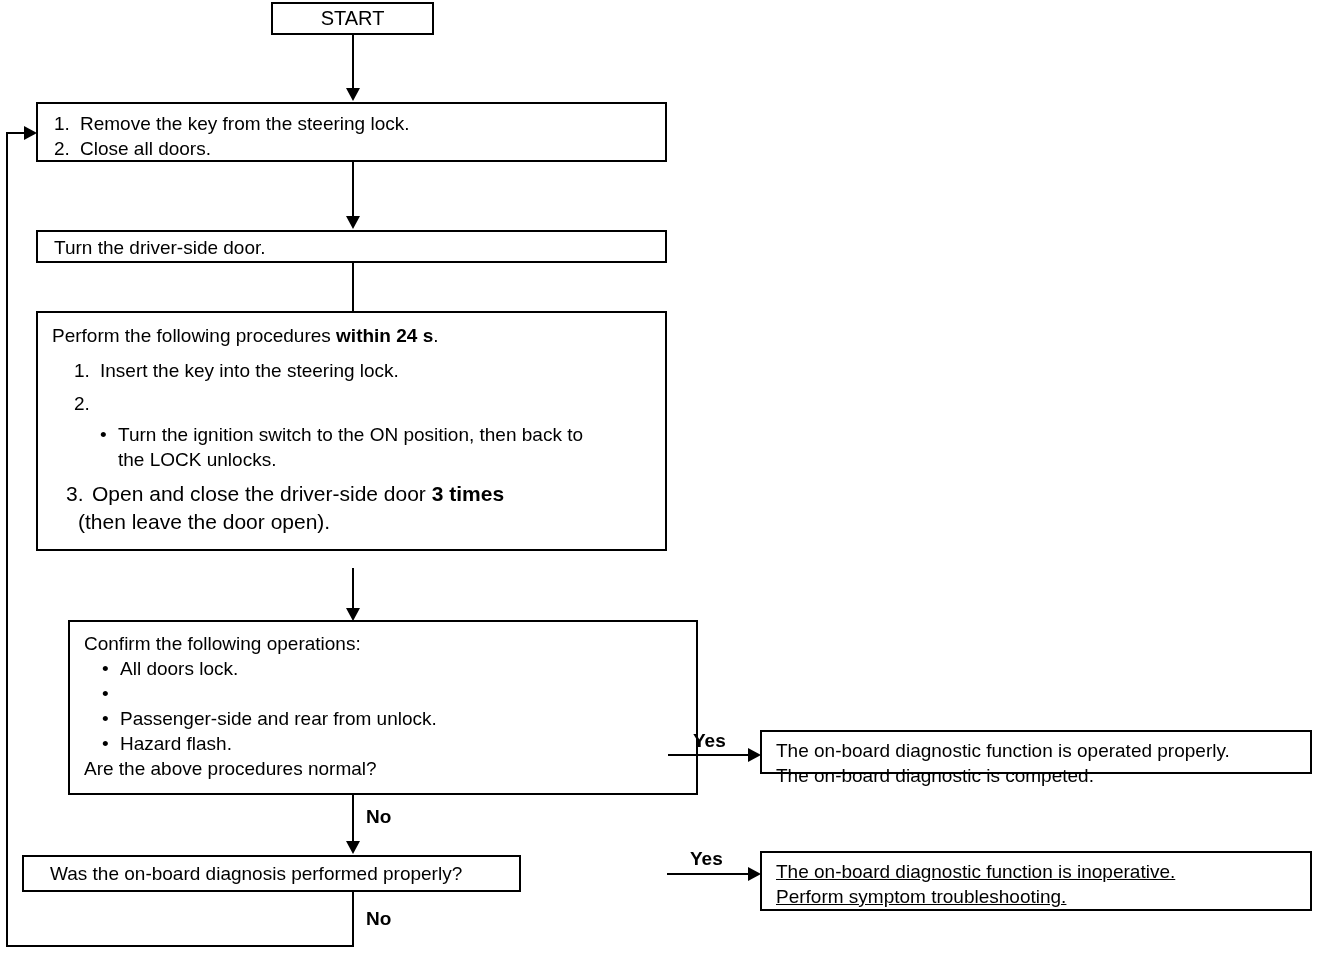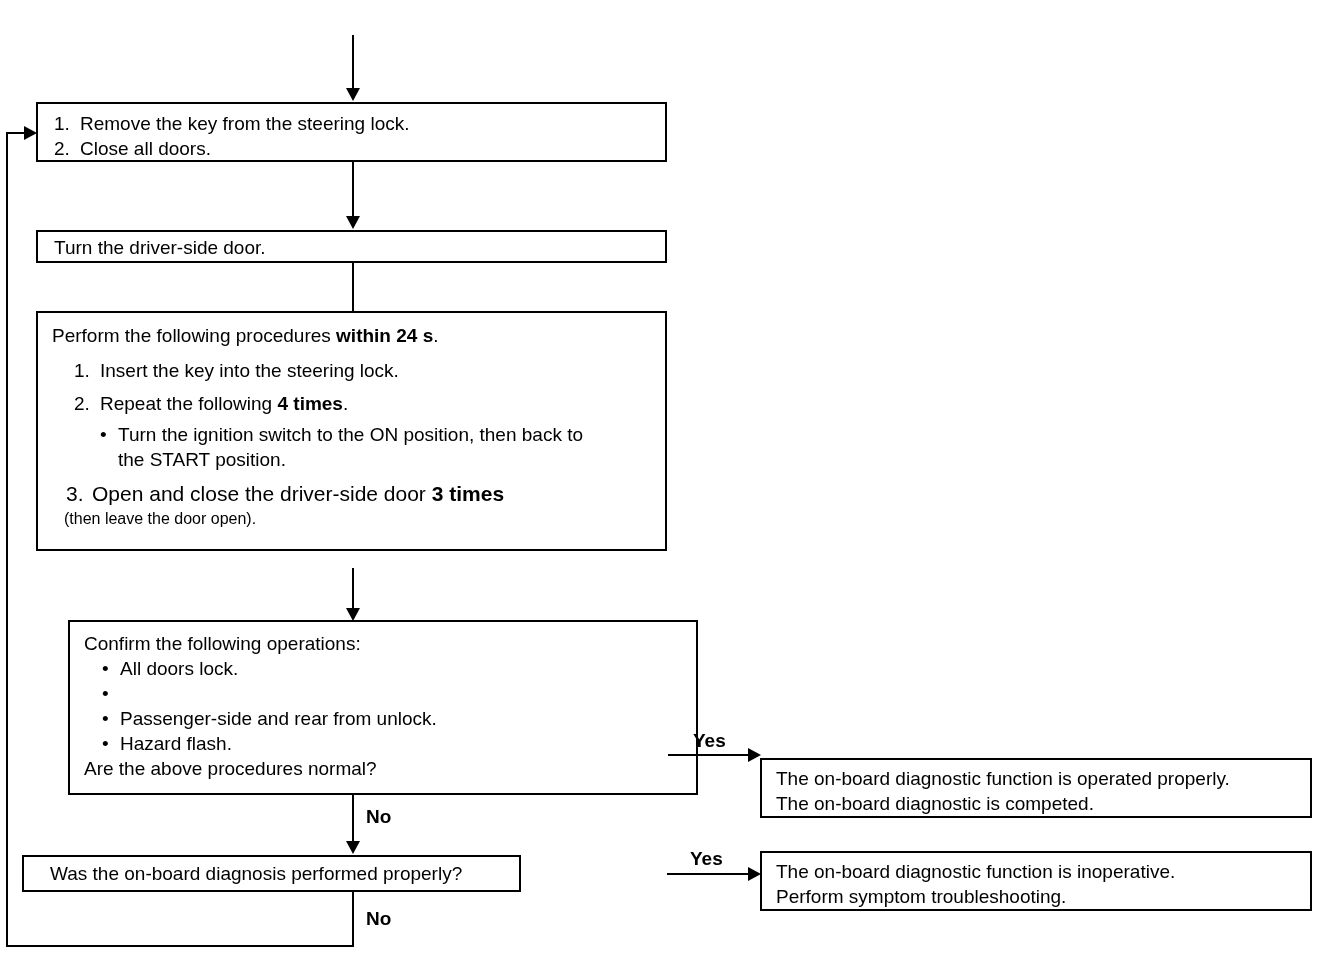--- a/index.html
+++ b/index.html
@@ -103,20 +103,23 @@
     font-weight: bold;
     color: #000000;
     white-space: nowrap;
   }
 </style>
 </head>
 <body>
 
 <div id="canvas">
 
+  <div class="box start" style="left:271px; top:2px; width:163px; height:33px;">
+    <span>START</span>
+  </div>
 
   <div class="vline" style="left:352px; top:35px; height:55px;"></div>
   <div class="arrow-down" style="left:346px; top:88px;"></div>
 
   <div class="box" style="left:36px; top:102px; width:631px; height:60px;">
     <div class="box-inner">
       <div class="num-row">
         <span class="num-marker">1.</span>
         <span>Remove the key from the steering lock.</span>
       </div>
@@ -146,36 +149,35 @@
         <span>Perform the following procedures </span><span class="bold">within 24 s</span><span>.</span>
       </div>
 
       <div class="num-row" style="margin-left:22px; margin-bottom:8px;">
         <span class="num-marker">1.</span>
         <span>Insert the key into the steering lock.</span>
       </div>
 
       <div class="num-row" style="margin-left:22px; margin-bottom:6px;">
         <span class="num-marker">2.</span>
-        <span><span>Repeat the following </span><span class="bold">4 times</span><span>.</span></span>
       </div>
 
       <div class="bullet-row" style="margin-left:48px; margin-bottom:8px;">
         <span class="bullet-marker">•</span>
         <span>
           <span class="line-row">Turn the ignition switch to the ON position, then back to</span><br>
-          <span class="line-row">the START position.</span>
+          <span class="line-row">the LOCK unlocks.</span>
         </span>
       </div>
 
       <div class="num-row" style="margin-left:14px; font-size:21px;">
         <span class="num-marker">3.</span>
         <span><span>Open and close the driver-side door </span><span class="bold">3 times</span></span>
       </div>
-      <div class="line-row" style="margin-left:12px; font-size:16px;">(then leave the door open).</div>
+      <div class="line-row" style="margin-left:26px; font-size:21px;">(then leave the door open).</div>
 
     </div>
   </div>
 
   <div class="vline" style="left:352px; top:568px; height:44px;"></div>
   <div class="arrow-down" style="left:346px; top:608px;"></div>
 
   <div class="box" style="left:40px; top:620px; width:630px; height:175px;margin-left:28px;">
     <div class="box-inner" style="padding:9px 0 0 14px;">
       <div class="line-row">Confirm the following operations:</div>
@@ -197,21 +199,21 @@
       </div>
 
       <div class="line-row">Are the above procedures normal?</div>
     </div>
   </div>
 
   <div class="hline" style="left:668px; top:754px; width:82px;"></div>
   <div class="arrow-right" style="left:748px; top:748px;"></div>
   <div class="branch-label" style="left:693px; top:730px;">Yes</div>
 
-  <div class="box" style="left:760px; top:730px; width:552px; height:60px;margin-top:28px;">
+  <div class="box" style="left:760px; top:730px; width:552px; height:44px;">
     <div class="box-inner" style="padding:6px 0 0 14px;">
       <div class="line-row">The on-board diagnostic function is operated properly.</div>
       <div class="line-row">The on-board diagnostic is competed.</div>
     </div>
   </div>
 
   <div class="vline" style="left:352px; top:795px; height:50px;"></div>
   <div class="arrow-down" style="left:346px; top:841px;"></div>
   <div class="branch-label" style="left:366px; top:806px;">No</div>
 
@@ -219,21 +221,21 @@
     <div class="box-inner" style="padding-top:4px; padding-left:26px;">
       <div class="line-row">Was the on-board diagnosis performed properly?</div>
     </div>
   </div>
 
   <div class="hline" style="left:667px; top:873px; width:83px;"></div>
   <div class="arrow-right" style="left:748px; top:867px;"></div>
   <div class="branch-label" style="left:690px; top:848px;">Yes</div>
 
   <div class="box" style="left:760px; top:851px; width:552px; height:60px;">
-    <div class="box-inner" style="padding:6px 0 16px 14px;">
+    <div class="box-inner" style="padding:6px 0 16px 14px;text-decoration:underline;">
       <div class="line-row">The on-board diagnostic function is inoperative.</div>
       <div class="line-row">Perform symptom troubleshooting.</div>
     </div>
   </div>
 
   <div class="branch-label" style="left:366px; top:908px;">No</div>
   <div class="vline" style="left:352px; top:892px; height:55px;"></div>
   <div class="hline" style="left:6px; top:945px; width:348px;"></div>
   <div class="vline" style="left:6px; top:132px; height:815px;"></div>
   <div class="hline" style="left:6px; top:132px; width:22px;"></div>

